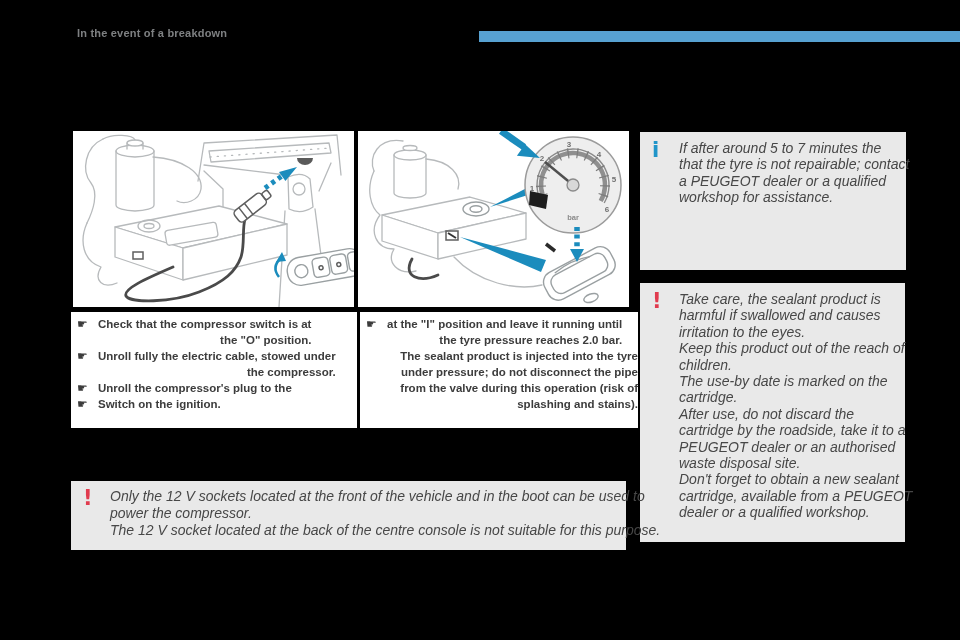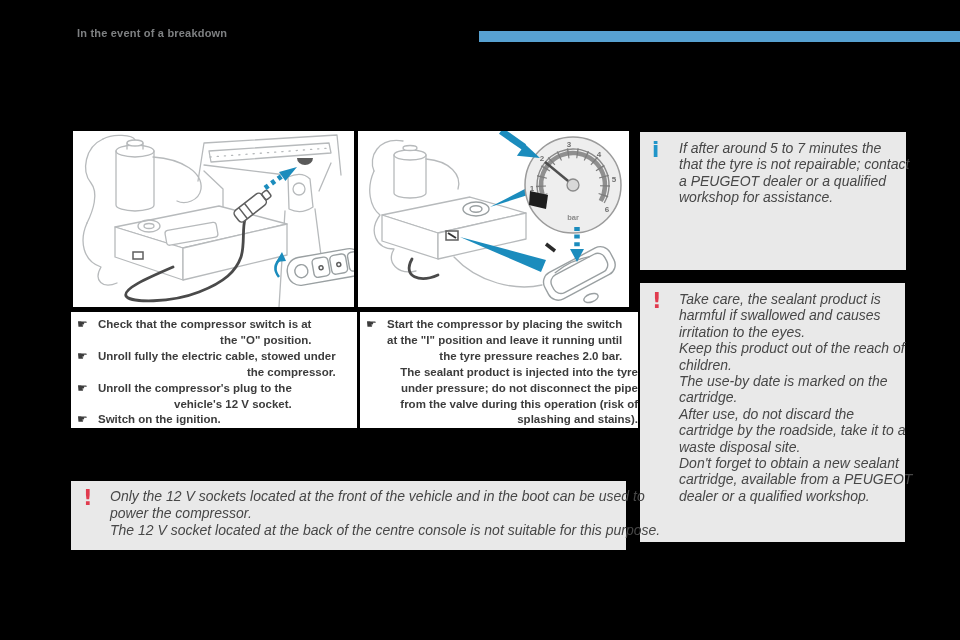--- a/index.html
+++ b/index.html
@@ -210,36 +210,34 @@
         <span class="bullet">☛</span>
         <div class="lines">
           <div class="line">Unroll fully the electric cable, stowed under</div>
           <div class="line">the compressor.</div>
         </div>
       </div>
       <div class="step">
         <span class="bullet">☛</span>
         <div class="lines">
           <div class="line">Unroll the compressor's plug to the</div>
-          <div class="line">vehicle's 12 V socket.</div>
         </div>
       </div>
       <div class="step">
         <span class="bullet">☛</span>
         <div class="lines">
           <div class="line">Switch on the ignition.</div>
         </div>
       </div>
     </div>
   <div class="steps" id="steps-mid">
     <div>
         <div class="step">
           <span class="bullet">☛</span>
           <div class="lines">
-            <div class="line">Start the compressor by placing the switch</div>
             <div class="line">at the "I" position and leave it running until</div>
             <div class="line">the tyre pressure reaches 2.0 bar.</div>
           </div>
         </div>
       </div>
     <div class="note-cont">
         <div class="line">The sealant product is injected into the tyre</div>
         <div class="line">under pressure; do not disconnect the pipe</div>
         <div class="line">from the valve during this operation (risk of</div>
         <div class="line">splashing and stains).</div>
@@ -261,20 +259,21 @@
     <div class="note-text">
         <div class="line">Take care, the sealant product is</div>
         <div class="line">harmful if swallowed and causes</div>
         <div class="line">irritation to the eyes.</div>
         <div class="line">Keep this product out of the reach of</div>
         <div class="line">children.</div>
         <div class="line">The use-by date is marked on the</div>
         <div class="line">cartridge.</div>
         <div class="line">After use, do not discard the</div>
         <div class="line">cartridge by the roadside, take it to a</div>
+        <div class="line">PEUGEOT dealer or an authorised</div>
         <div class="line">waste disposal site.</div>
         <div class="line">Don't forget to obtain a new sealant</div>
         <div class="line">cartridge, available from a PEUGEOT</div>
         <div class="line">dealer or a qualified workshop.</div>
       </div>
   </div>
 
   <div class="note" id="socket-box">
     <span class="icon icon-warn">!</span>
     <div class="note-text">

